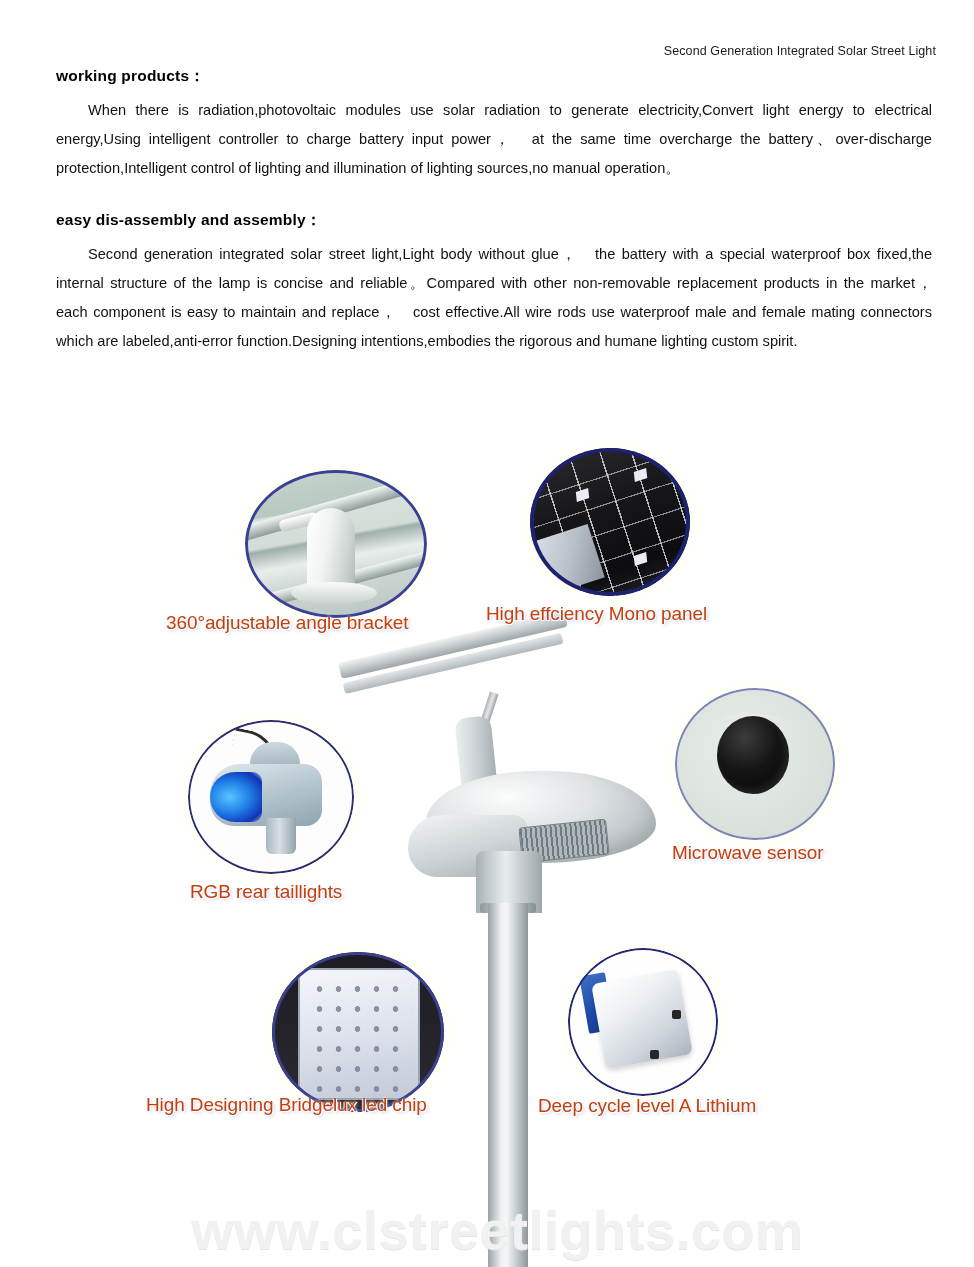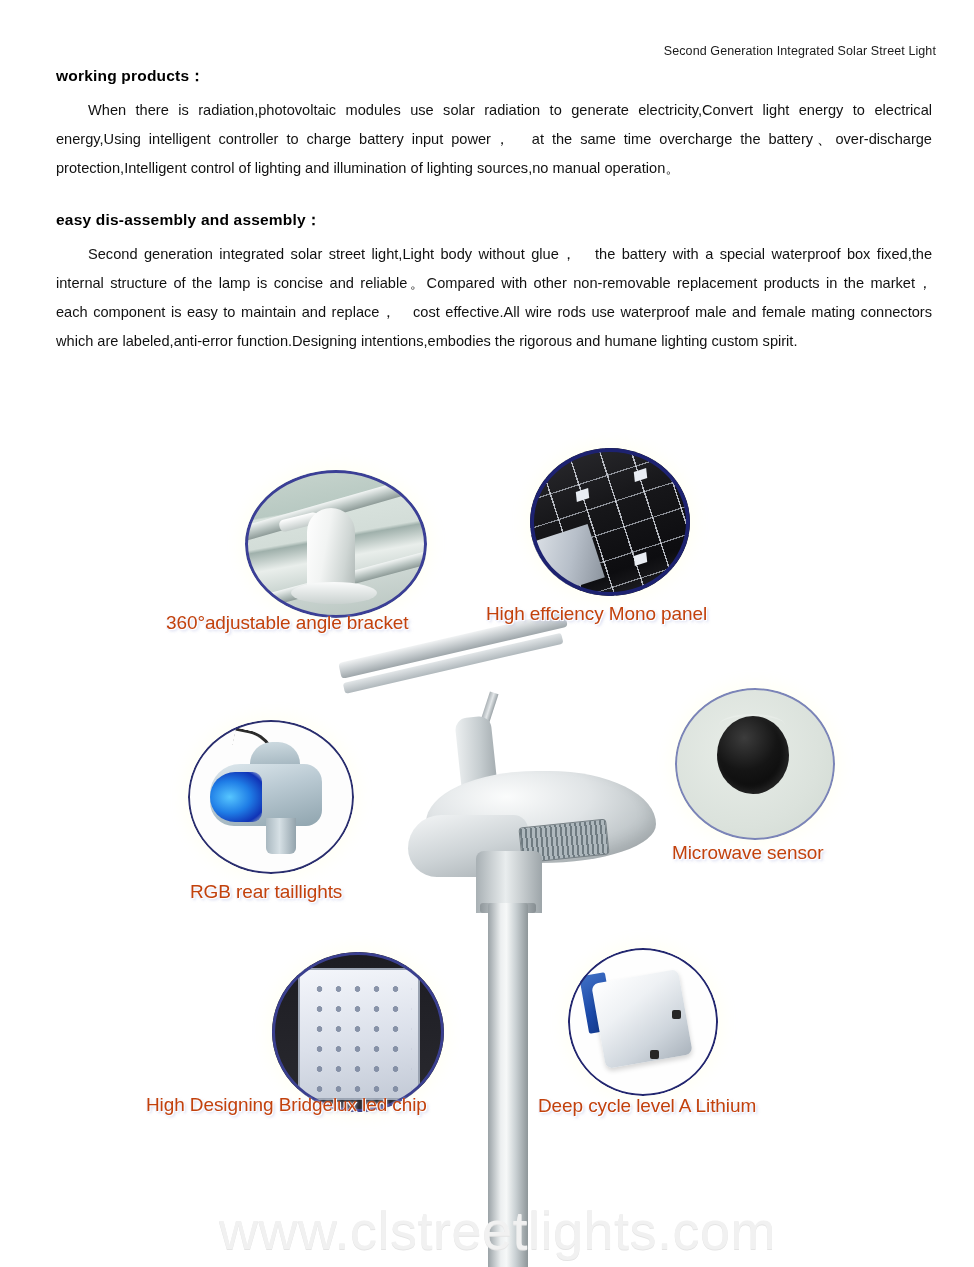--- a/index.html
+++ b/index.html
@@ -293,21 +293,21 @@
     border-radius: 3px;
   }
 
   
   .watermark {
     position: absolute;
     left: 0; right: 8px;
     bottom: 6px;
     text-align: center;
     font-size: 54px;
-    font-weight: 400;
+    font-weight: 700;
     letter-spacing: 0.5px;
     color: #f1f1f1;
     text-shadow: 0 1px 0 #e4e4e4;
     user-select: none;
     white-space: nowrap;
     padding-left: 29px;
   }
 </style>
 </head>
 <body>

